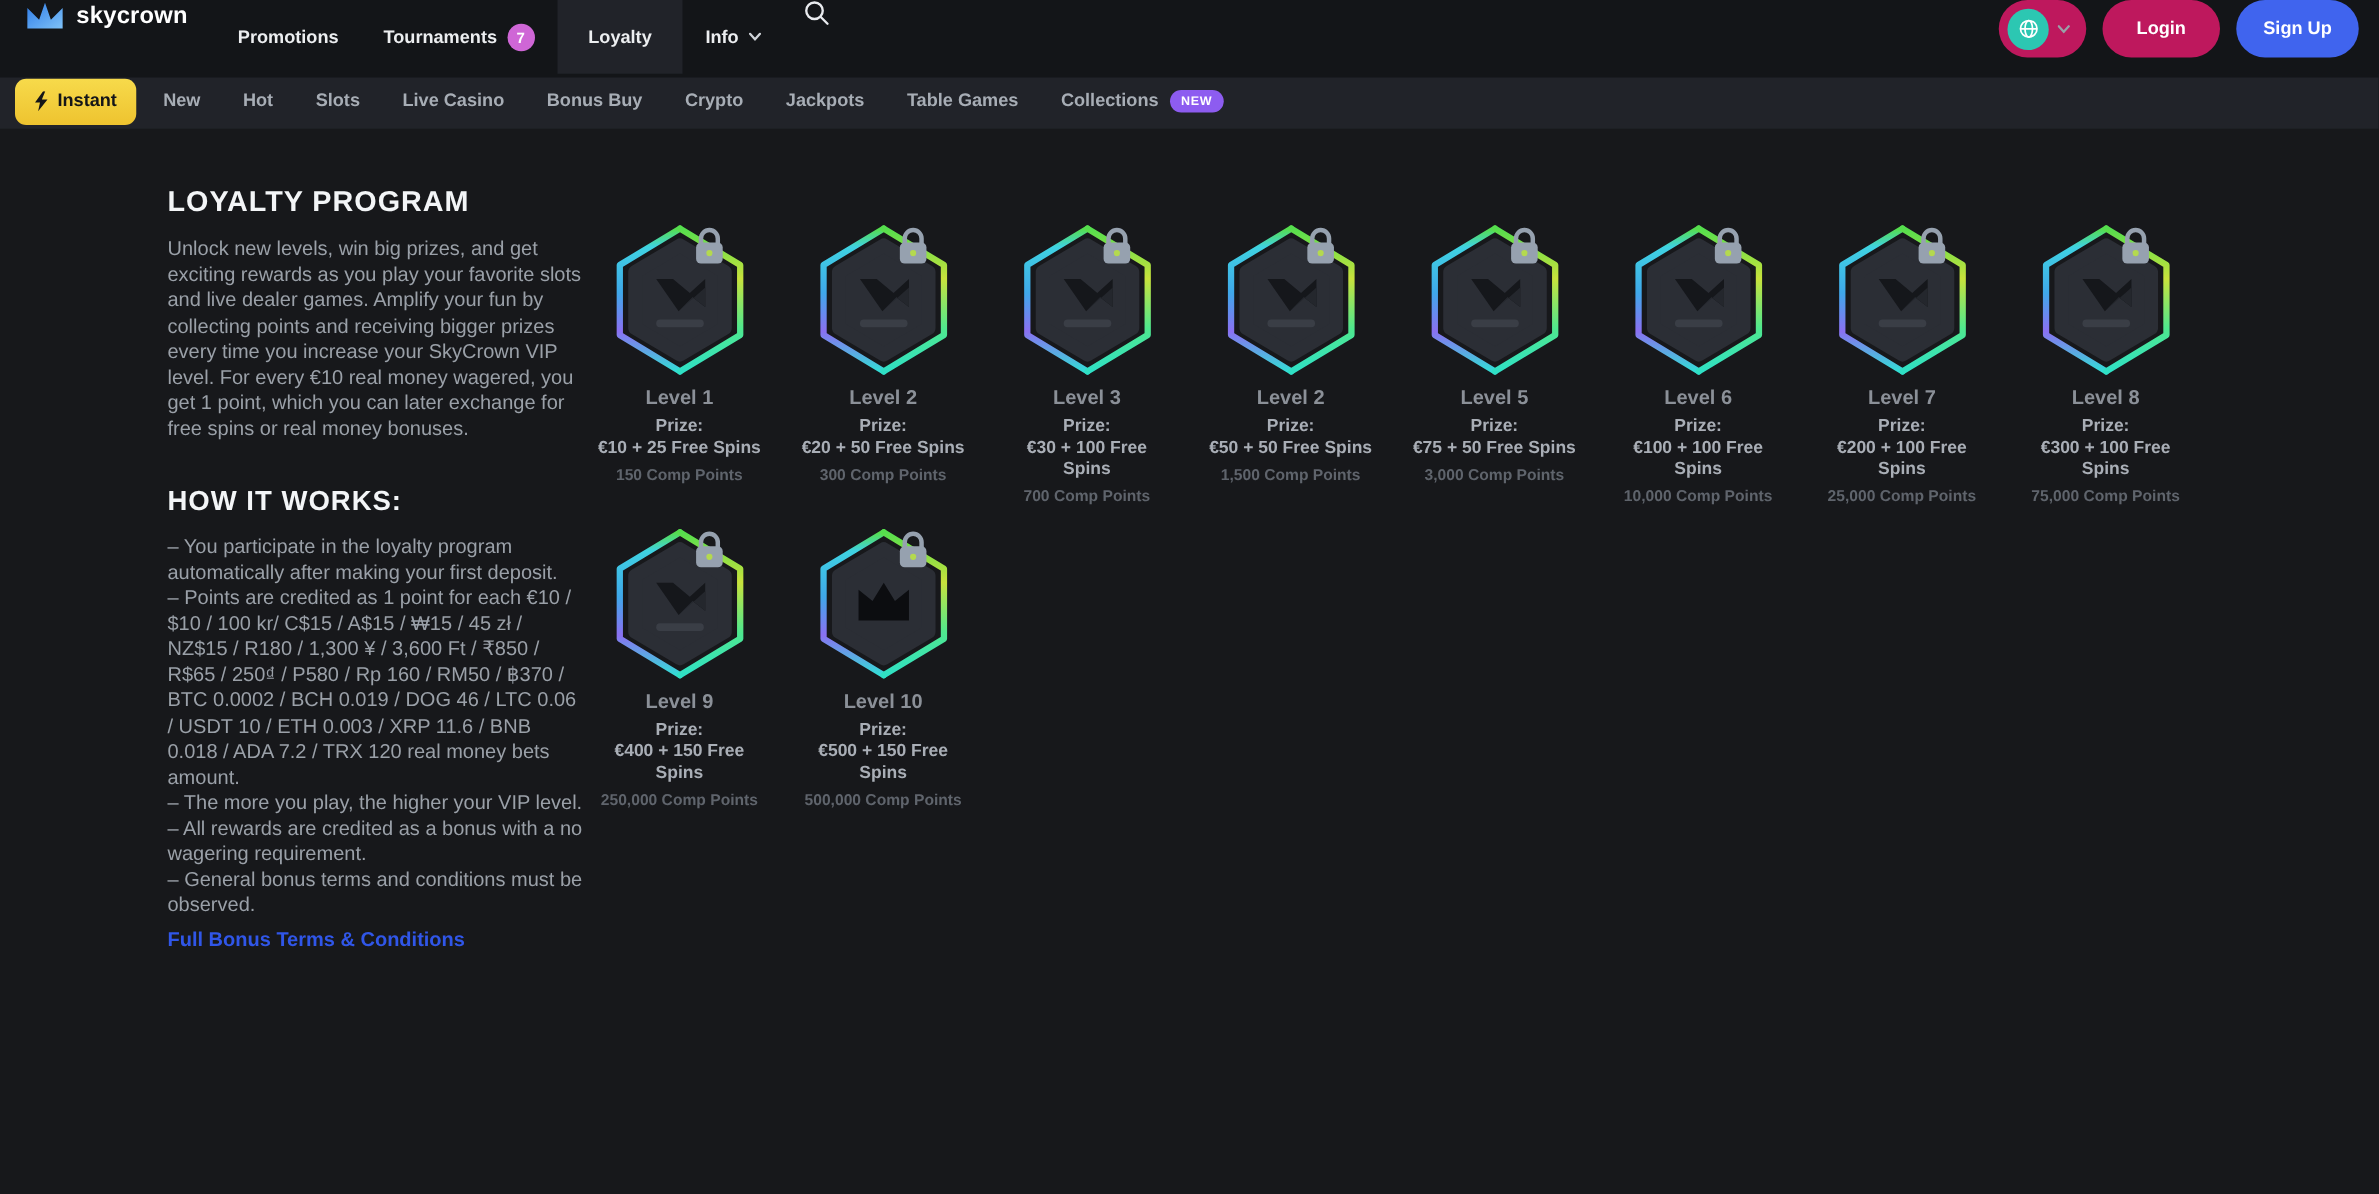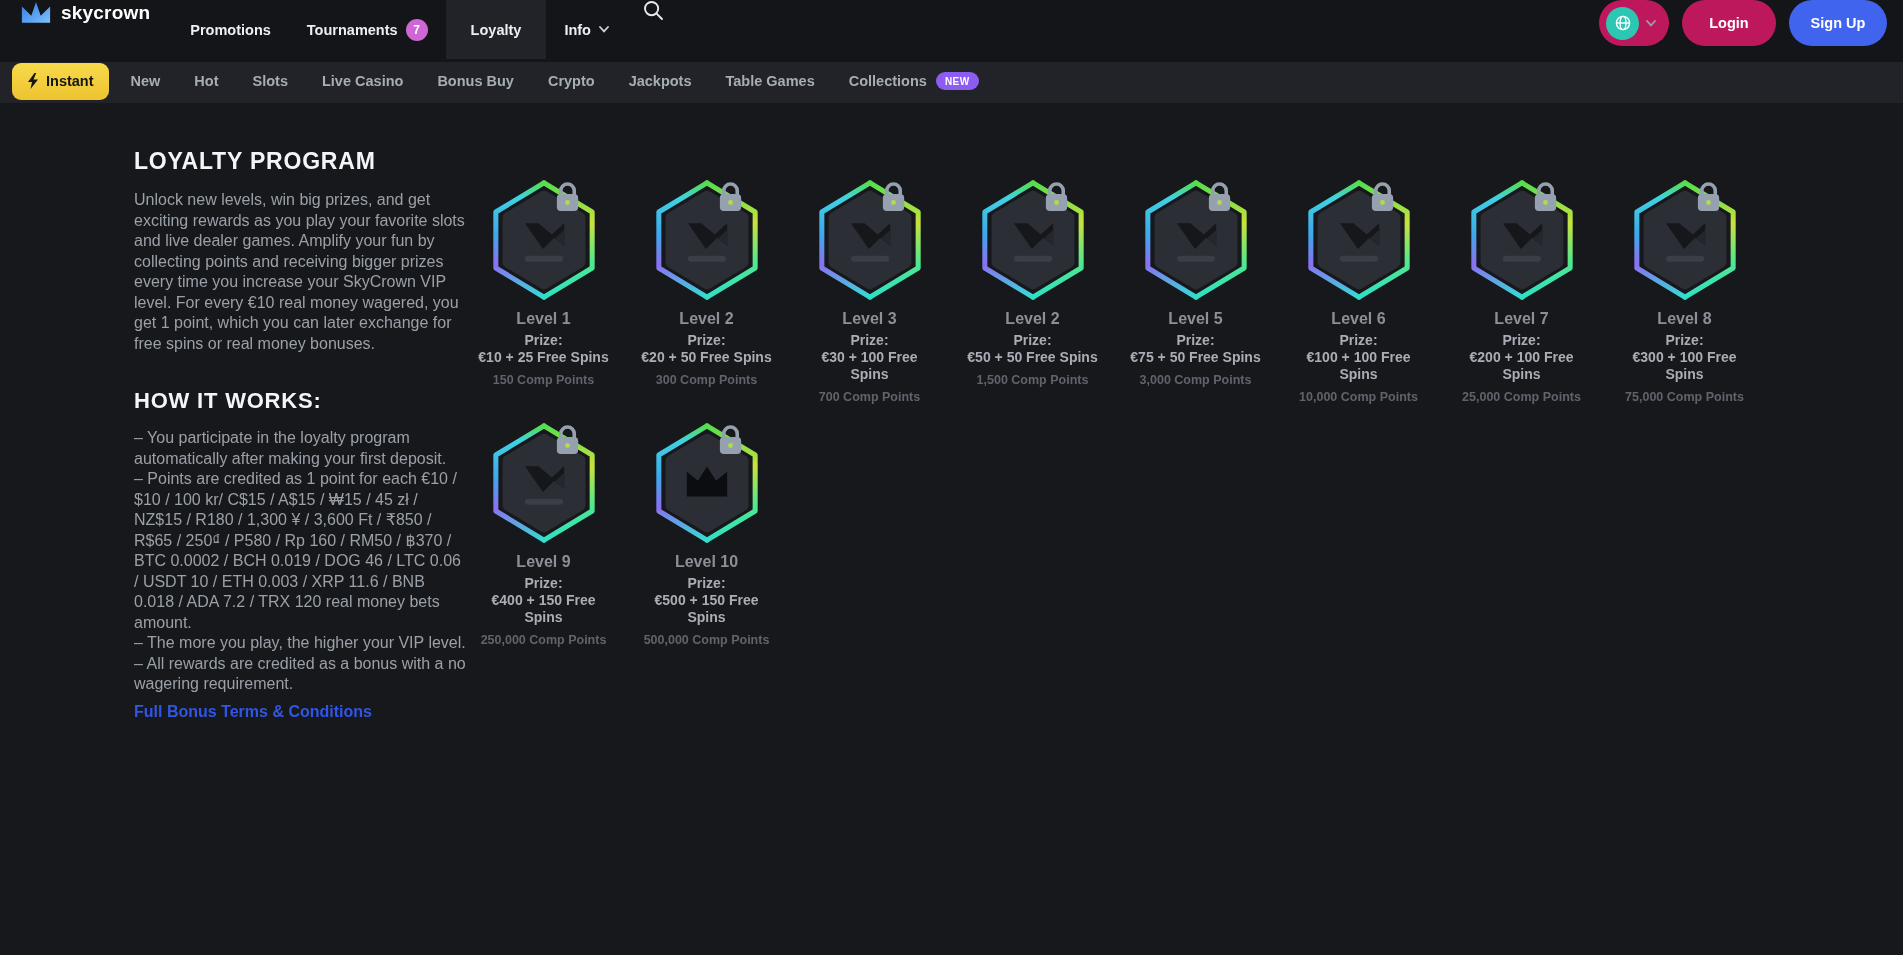--- a/index.html
+++ b/index.html
@@ -183,20 +183,21 @@
 
 <section class="left-col">
   <h1 class="page-title">LOYALTY PROGRAM</h1>
   <p class="intro">Unlock new levels, win big prizes, and get exciting rewards as you play your favorite slots and live dealer games. Amplify your fun by collecting points and receiving bigger prizes every time you increase your SkyCrown VIP level. For every €10 real money wagered, you get 1 point, which you can later exchange for free spins or real money bonuses.</p>
   <h2 class="how-title">HOW IT WORKS:</h2>
   <div class="rules">
       <div>– You participate in the loyalty program automatically after making your first deposit.</div>
       <div>– Points are credited as 1 point for each €10 / $10 / 100 kr/ C$15 / A$15 / ₩15 / 45 zł / NZ$15 / R180 / 1,300 ¥ / 3,600 Ft / ₹850 / R$65 / 250₫ / P580 / Rp 160 / RM50 / ฿370 / BTC 0.0002 / BCH 0.019 / DOG 46 / LTC 0.06 / USDT 10 / ETH 0.003 / XRP 11.6 / BNB 0.018 / ADA 7.2 / TRX 120 real money bets amount.</div>
       <div>– The more you play, the higher your VIP level.</div>
       <div>– All rewards are credited as a bonus with a no wagering requirement.</div>
+      <div>– General bonus terms and conditions must be observed.</div>
     </div>
   <a class="terms-link">Full Bonus Terms &amp; Conditions</a>
 </section>
 
 <section class="levels-grid">
   <div class="level-card">
     <svg class="badge-svg" viewBox="0 0 100 110">
       <defs>
         <linearGradient id="hexR" x1="0" y1="0" x2="0" y2="1">
           <stop offset="0" stop-color="#55de4d"></stop>

